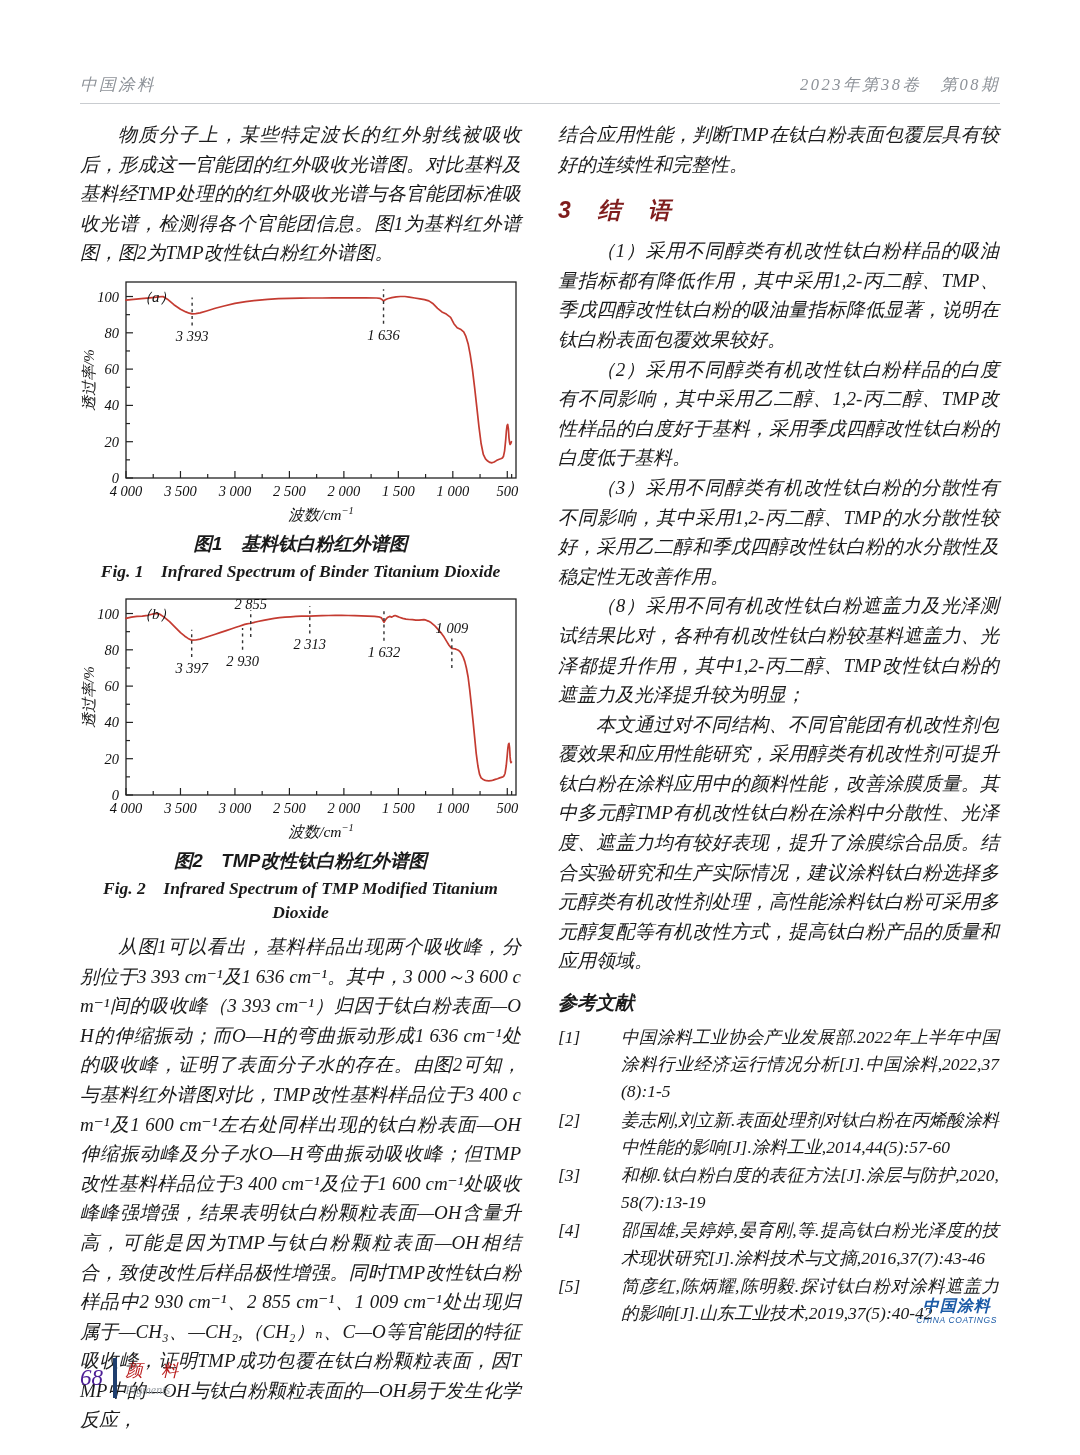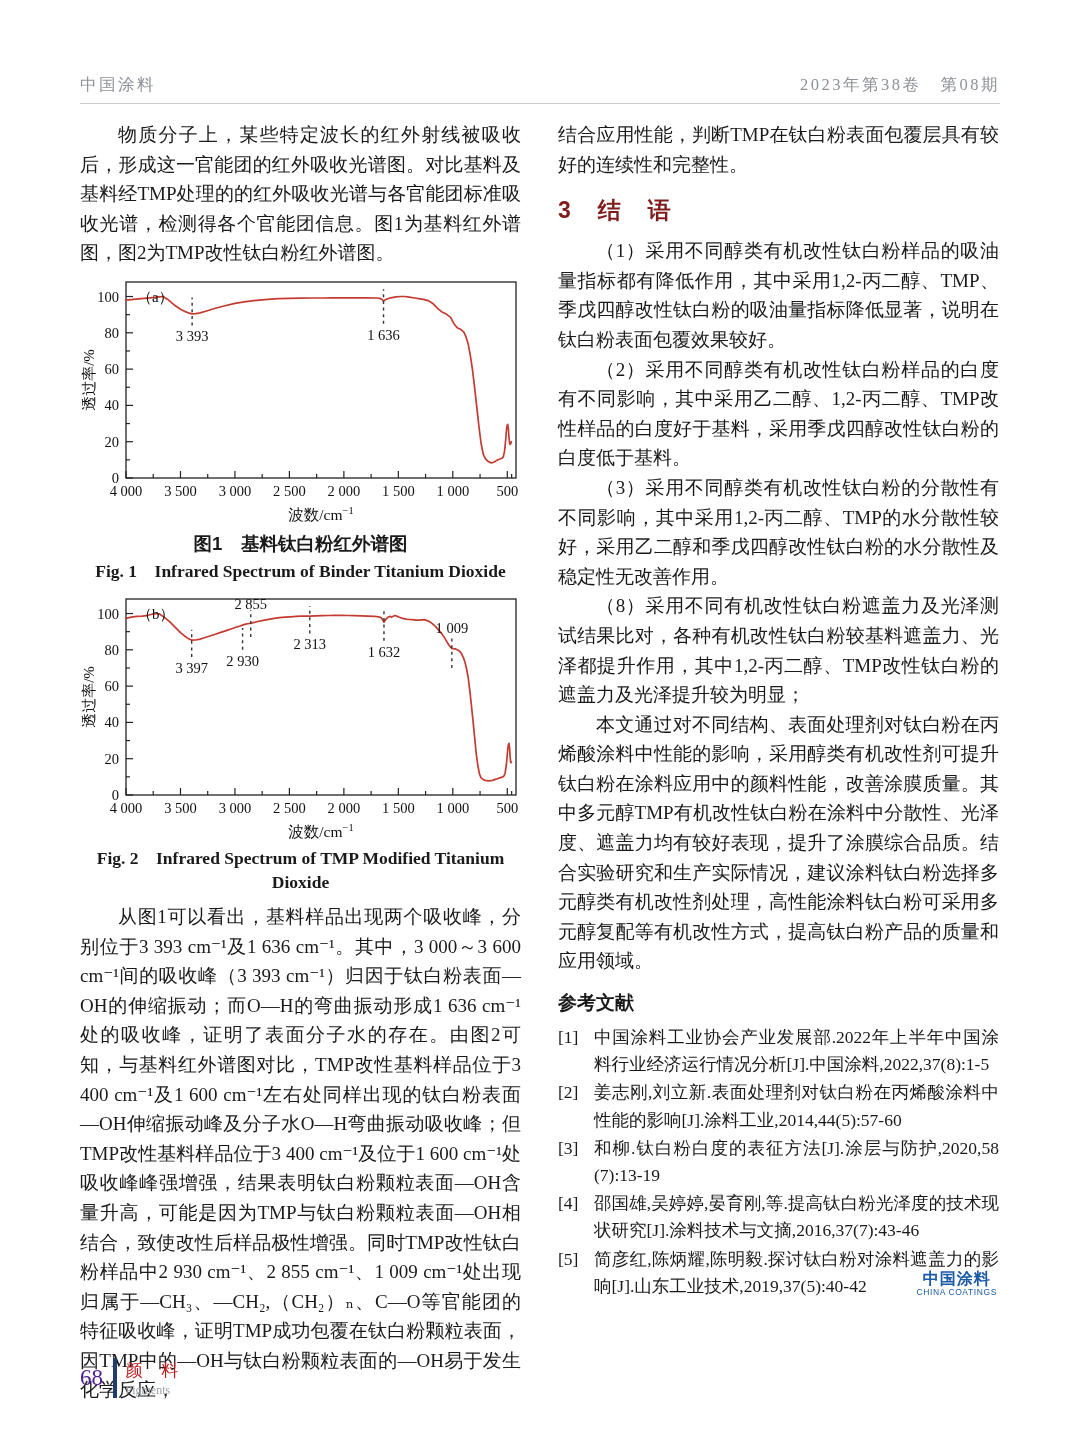--- a/index.html
+++ b/index.html
@@ -1,17 +1,17 @@
 <!DOCTYPE html>
 <html><head>
 <meta charset="utf-8">
 <style>
   html,body{margin:0;padding:0;background:#fff;}
   .page{position:relative;width:1080px;height:1455px;background:#ffffff;overflow:hidden;
-        font-family:"Liberation Serif","DejaVu Serif",serif;color:#1a1a1a;}
+        font-family:"Liberation Serif","DejaVu Serif",serif;color:#1a1a1a;font-style:italic;}
   
   .hdr{position:absolute;left:80px;top:74px;width:920px;display:flex;justify-content:space-between;
        align-items:flex-end;font-size:16.5px;color:#8d9298;letter-spacing:2.5px;
        padding-bottom:7px;border-bottom:1.6px solid #c9ccd0;}
   
   .columns{position:absolute;left:80px;top:120px;width:920px;display:flex;gap:37px;}
   .col{width:441px;}
   .body{font-size:19px;line-height:29.6px;text-align:justify;margin:0;word-break:break-all;}
   .indent{text-indent:2em;}
   figure{margin:6px 0 8px 0;}
@@ -20,21 +20,21 @@
   .cap-cn{text-align:center;font-weight:bold;font-size:18.5px;margin-top:5px;
           font-family:"Liberation Sans","DejaVu Sans",sans-serif;}
   .cap-en{text-align:center;font-weight:bold;font-size:17.5px;line-height:24px;margin-top:3px;}
   .sec{color:#7f1d1d;font-size:23px;font-weight:bold;margin:16px 0 10px 0;letter-spacing:2px;
        font-family:"Liberation Sans","DejaVu Sans",sans-serif;}
   .ref-head{text-align:left;font-size:19px;font-weight:bold;margin:14px 0 8px 0;
             font-family:"Liberation Sans","DejaVu Sans",sans-serif;}
   .refs{list-style:none;margin:0;padding:0;position:relative;font-size:17.5px;line-height:27.2px;}
   .refs li{display:flex;margin-bottom:1px;}
   .ref-num{flex:0 0 36px;}
-  .ref-text{flex:1;text-align:justify;word-break:break-all;}
+  .ref-text{flex:1;text-align:justify;word-break:break-all;margin-left:27px;}
   .logo{position:absolute;right:2px;bottom:2px;text-align:center;color:#1b5aa6;line-height:1.15;}
   .logo-cn{font-weight:bold;font-size:16px;letter-spacing:1px;
            font-family:"Liberation Sans","DejaVu Sans",sans-serif;}
   .logo-en{font-size:8.5px;letter-spacing:0.6px;
            font-family:"Liberation Sans","DejaVu Sans",sans-serif;}
   
   .ftr{position:absolute;left:80px;top:1358px;display:flex;align-items:center;}
   .pnum{color:#4c1d95;font-size:23px;margin-right:10px;}
   .vbar{width:3.5px;height:40px;background:#1f3e6e;margin-right:9px;}
   .fsec{display:flex;flex-direction:column;justify-content:center;}
@@ -168,36 +168,37 @@
               <line x1="229.77932960893855" y1="42.481481481481495" x2="229.77932960893855" y2="15.259259259259267" stroke="#333" stroke-width="1.4" stroke-dasharray="3 3.6"></line>
               <text x="229.77932960893855" y="58.37037037037038" text-anchor="middle" font-size="14.5" fill="#111">2 313</text>
               <line x1="303.96648044692733" y1="49.74074074074073" x2="303.96648044692733" y2="17.074074074074076" stroke="#333" stroke-width="1.4" stroke-dasharray="3 3.6"></line>
               <text x="303.96648044692733" y="65.62962962962962" text-anchor="middle" font-size="14.5" fill="#111">1 632</text>
               <line x1="371.83519553072625" y1="76.96296296296296" x2="371.83519553072625" y2="44.296296296296305" stroke="#333" stroke-width="1.4" stroke-dasharray="3 3.6"></line>
               <text x="371.83519553072625" y="42.03703703703704" text-anchor="middle" font-size="14.5" fill="#111">1 009</text>
               <text x="56.89385474860335" y="27.518518518518505" text-anchor="start" font-size="15" fill="#111">（b）</text>
               <text transform="translate(14 106) rotate(-90)" text-anchor="middle" font-size="15" fill="#111">透过率/%</text>
               <text x="241" y="246" text-anchor="middle" font-size="15.5" fill="#111">波数/cm<tspan dy="-6" font-size="10.5">−1</tspan></text>
             </svg></div>
+        <figcaption class="cap-cn">图2　TMP改性钛白粉红外谱图</figcaption>
         <figcaption class="cap-en">Fig. 2　Infrared Spectrum of TMP Modified Titanium Dioxide</figcaption>
       </figure>
 
       <p class="body indent">从图1可以看出，基料样品出现两个吸收峰，分别位于3 393 cm⁻¹及1 636 cm⁻¹。其中，3 000～3 600 cm⁻¹间的吸收峰（3 393 cm⁻¹）归因于钛白粉表面—OH的伸缩振动；而O—H的弯曲振动形成1 636 cm⁻¹处的吸收峰，证明了表面分子水的存在。由图2可知，与基料红外谱图对比，TMP改性基料样品位于3 400 cm⁻¹及1 600 cm⁻¹左右处同样出现的钛白粉表面—OH伸缩振动峰及分子水O—H弯曲振动吸收峰；但TMP改性基料样品位于3 400 cm⁻¹及位于1 600 cm⁻¹处吸收峰峰强增强，结果表明钛白粉颗粒表面—OH含量升高，可能是因为TMP与钛白粉颗粒表面—OH相结合，致使改性后样品极性增强。同时TMP改性钛白粉样品中2 930 cm⁻¹、2 855 cm⁻¹、1 009 cm⁻¹处出现归属于—CH₃、—CH₂,（CH₂）ₙ、C—O等官能团的特征吸收峰，证明TMP成功包覆在钛白粉颗粒表面，因TMP中的—OH与钛白粉颗粒表面的—OH易于发生化学反应，</p>
     </div>
 
     <div class="col">
       <p class="body">结合应用性能，判断TMP在钛白粉表面包覆层具有较好的连续性和完整性。</p>
 
       <h2 class="sec">3　结　语</h2>
 
       <p class="body indent">（1）采用不同醇类有机改性钛白粉样品的吸油量指标都有降低作用，其中采用1,2-丙二醇、TMP、季戊四醇改性钛白粉的吸油量指标降低显著，说明在钛白粉表面包覆效果较好。</p>
       <p class="body indent">（2）采用不同醇类有机改性钛白粉样品的白度有不同影响，其中采用乙二醇、1,2-丙二醇、TMP改性样品的白度好于基料，采用季戊四醇改性钛白粉的白度低于基料。</p>
       <p class="body indent">（3）采用不同醇类有机改性钛白粉的分散性有不同影响，其中采用1,2-丙二醇、TMP的水分散性较好，采用乙二醇和季戊四醇改性钛白粉的水分散性及稳定性无改善作用。</p>
       <p class="body indent">（8）采用不同有机改性钛白粉遮盖力及光泽测试结果比对，各种有机改性钛白粉较基料遮盖力、光泽都提升作用，其中1,2-丙二醇、TMP改性钛白粉的遮盖力及光泽提升较为明显；</p>
-      <p class="body indent">本文通过对不同结构、表面处理剂对钛白粉在丙烯酸涂料中性能的影响，采用醇类有机改性剂可提升钛白粉在涂料应用中的颜料性能，改善涂膜质量。其中多元醇TMP有机改性钛白粉在涂料中分散性、光泽度、遮盖力均有较好表现，提升了涂膜综合品质。结合实验研究和生产实际情况，建议涂料钛白粉选择多元醇类有机改性剂处理，高性能涂料钛白粉可采用多元醇复配等有机改性方式，提高钛白粉产品的质量和应用领域。</p>
+      <p class="body indent">本文通过对不同结构、不同官能团有机改性剂包覆效果和应用性能研究，采用醇类有机改性剂可提升钛白粉在涂料应用中的颜料性能，改善涂膜质量。其中多元醇TMP有机改性钛白粉在涂料中分散性、光泽度、遮盖力均有较好表现，提升了涂膜综合品质。结合实验研究和生产实际情况，建议涂料钛白粉选择多元醇类有机改性剂处理，高性能涂料钛白粉可采用多元醇复配等有机改性方式，提高钛白粉产品的质量和应用领域。</p>
 
       <h3 class="ref-head">参考文献</h3>
       <ol class="refs">
         <li>
           <span class="ref-num">[1]</span>
           <span class="ref-text">中国涂料工业协会产业发展部.2022年上半年中国涂料行业经济运行情况分析[J].中国涂料,2022,37(8):1-5</span>
         </li>
         <li>
           <span class="ref-num">[2]</span>
           <span class="ref-text">姜志刚,刘立新.表面处理剂对钛白粉在丙烯酸涂料中性能的影响[J].涂料工业,2014,44(5):57-60</span>

